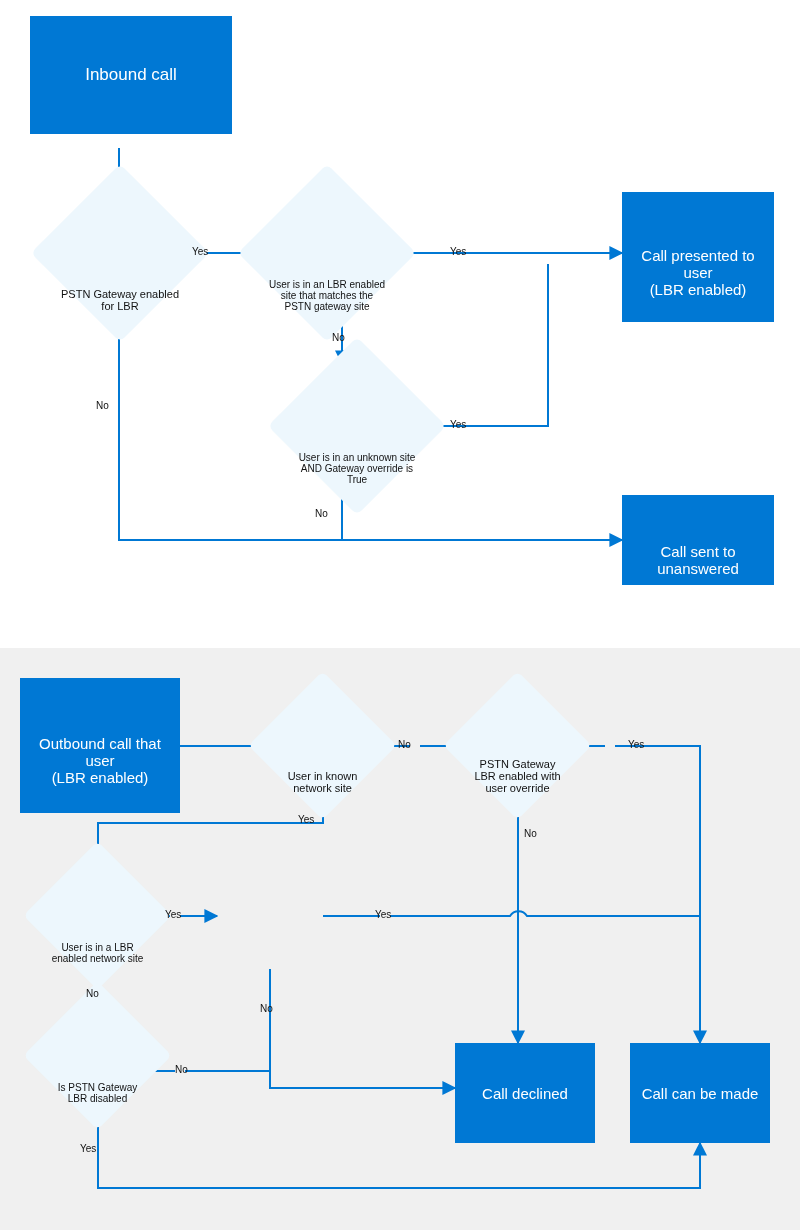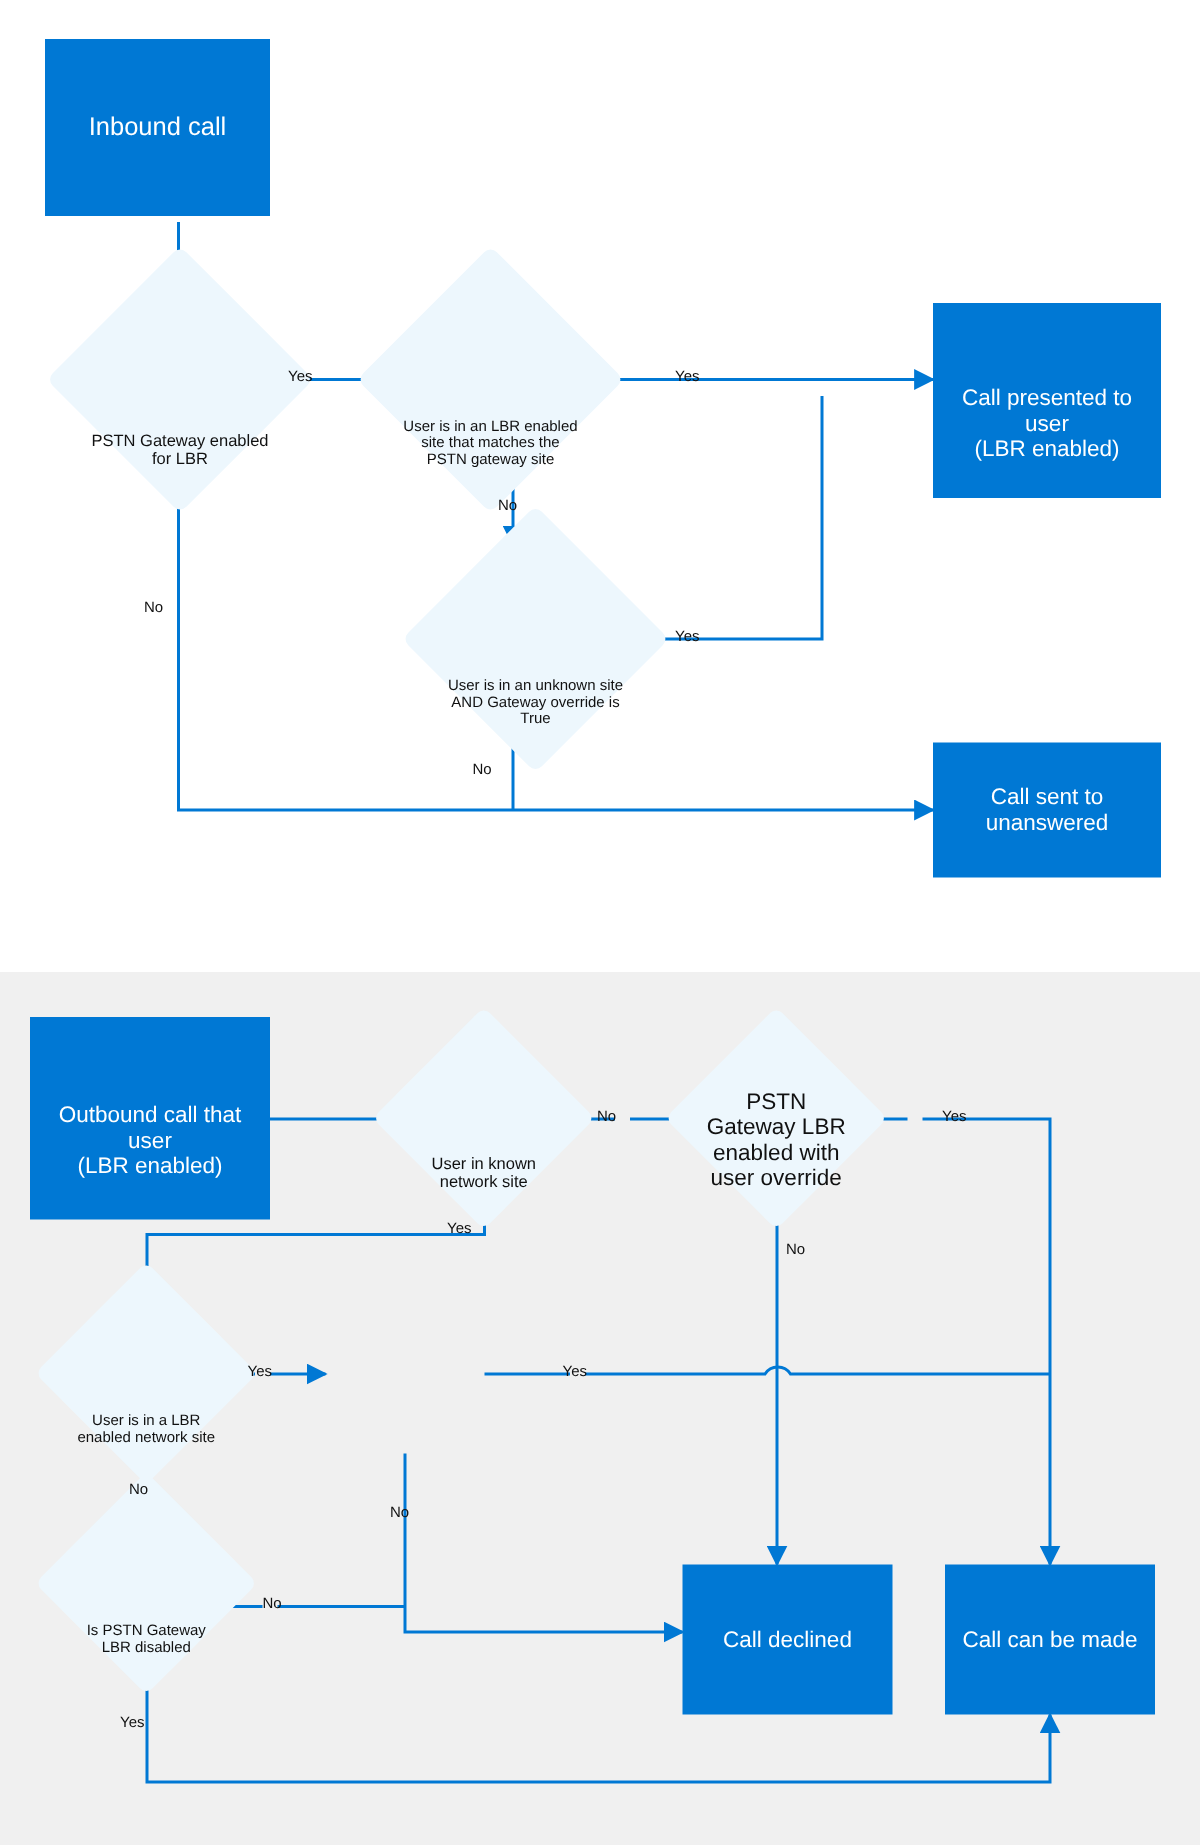--- a/index.html
+++ b/index.html
@@ -73,48 +73,48 @@
       <path d="M 119 148 V 190" marker-end="url(#ah1)"></path>
       <path d="M 181 253 H 280" marker-end="url(#ah1)"></path>
       <path d="M 404 253 H 500 H 622" marker-end="url(#ah1)"></path>
       <path d="M 342 316 V 363" marker-end="url(#ah1)"></path>
       <path d="M 404 426 H 548 V 264"></path>
       <path d="M 119 316 V 540 H 622" marker-end="url(#ah1)"></path>
       <path d="M 342 489 V 540"></path>
     </g>
   </svg>
 
-  <div class="proc" style="left:30px; top:26px; width:150px; height:118px; font-size:17px;">
+  <div class="proc" style="left:30px; top:16px; width:202px; height:118px; font-size:17px;">
     <span>Inbound call</span>
   </div>
 
   <div class="diamond-wrap" style="left:57px; top:190px; width:126px; height:126px;">
     <div class="diamond"></div>
     <div class="diamond-text">PSTN Gateway enabled for LBR</div>
   </div>
 
   <div class="diamond-wrap" style="left:264px; top:190px; width:126px; height:126px;">
     <div class="diamond"></div>
     <div class="diamond-text" style="font-size:10px;">User is in an LBR enabled site that matches the PSTN gateway site</div>
   </div>
 
   <div class="diamond-wrap" style="left:279px; top:363px; width:126px; height:126px;margin-left:15px;">
     <div class="diamond"></div>
     <div class="diamond-text" style="font-size:10px;">User is in an unknown site AND Gateway override is True</div>
   </div>
 
-  <div class="proc" style="left:622px; top:202px; width:152px; height:130px;">
+  <div class="proc" style="left:622px; top:192px; width:152px; height:130px;">
     <div>
       <span class="user-icon"><span class="head"></span><span class="body"></span></span>
       <span style="white-space:pre-line">Call presented to user
 (LBR enabled)</span>
     </div>
   </div>
 
-  <div class="proc" style="left:622px; top:495px; width:152px; height:90px;">
+  <div class="proc" style="left:622px; top:495px; width:152px; height:90px;align-items:flex-end;">
     <span>Call sent to unanswered</span>
   </div>
 
   <span class="lbl" style="left:192px; top:246px;">Yes</span>
   <span class="lbl" style="left:450px; top:246px;">Yes</span>
   <span class="lbl" style="left:450px; top:419px;">Yes</span>
   <span class="lbl" style="left:96px; top:400px;">No</span>
   <span class="lbl" style="left:332px; top:332px;">No</span>
   <span class="lbl" style="left:315px; top:508px;">No</span>
 </div>
@@ -150,21 +150,21 @@
     </div>
   </div>
 
   <div class="diamond-wrap" style="left:270px; top:45px; width:105px; height:105px;">
     <div class="diamond"></div>
     <div class="diamond-text">User in known network site</div>
   </div>
 
   <div class="diamond-wrap" style="left:465px; top:45px; width:105px; height:105px;">
     <div class="diamond"></div>
-    <div class="diamond-text" style="font-size:15px;">PSTN Gateway LBR enabled with user override</div>
+    <div class="diamond-text" style="font-size:11px;">PSTN Gateway LBR enabled with user override</div>
   </div>
 
   <div class="diamond-wrap" style="left:45px; top:215px; width:105px; height:105px;">
     <div class="diamond"></div>
     <div class="diamond-text" style="font-size:10px;">User is in a LBR enabled network site</div>
   </div>
 
 
   <div class="diamond-wrap" style="left:45px; top:355px; width:105px; height:105px;">
     <div class="diamond"></div>

